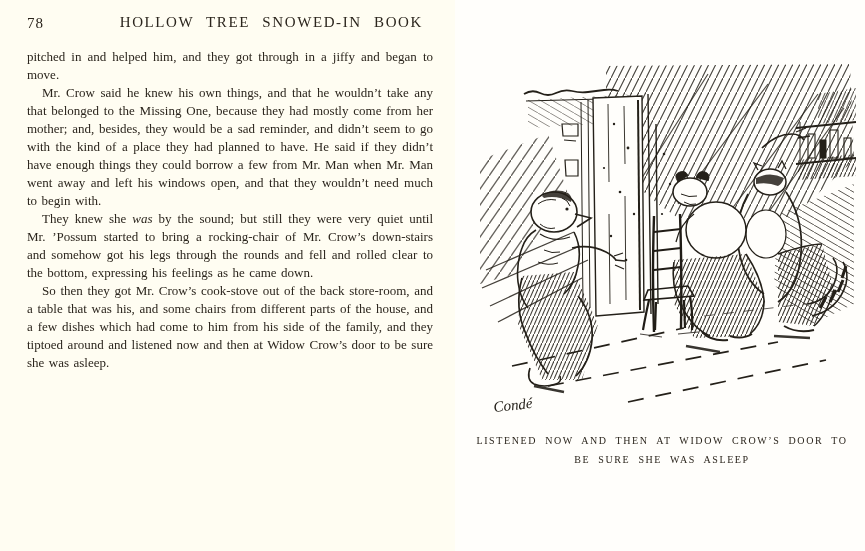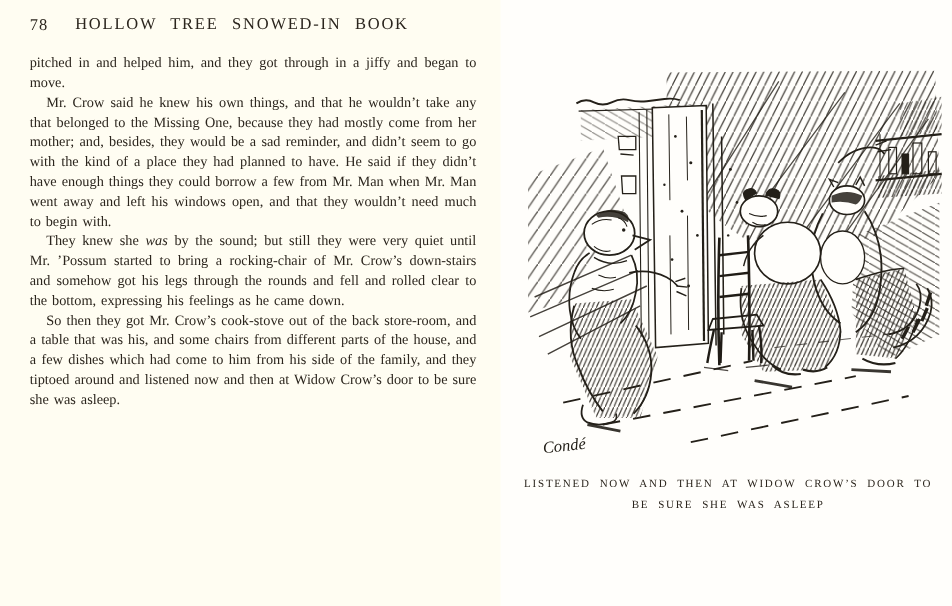--- a/index.html
+++ b/index.html
@@ -16,21 +16,21 @@
   }
   .spread{position:relative;width:865px;height:551px;}
   .left-paper{position:absolute;left:0;top:0;width:455px;height:551px;background:var(--paper-left);}
   .left-page{position:absolute;left:27px;top:13px;width:406px;}
   .header{position:relative;height:22px;}
   .pageno{
     position:absolute;left:0;top:2px;
     font-size:15px;letter-spacing:1px;
   }
   .running-title{
-    text-align:center;font-size:15px;letter-spacing:1.6px;word-spacing:7px;
+    text-align:right;font-size:15px;letter-spacing:1.6px;word-spacing:7px;
     transform:translateX(-10px);padding-top:1px;
     font-variant:normal;
   }
   .body-text{
     margin-top:13px;
     font-size:13px;line-height:18px;
     text-align:justify;word-spacing:1.2px;
   }
   .para{margin:0;}
   .para.indent{text-indent:15px;font-family:Liberation Serif, serif;}

